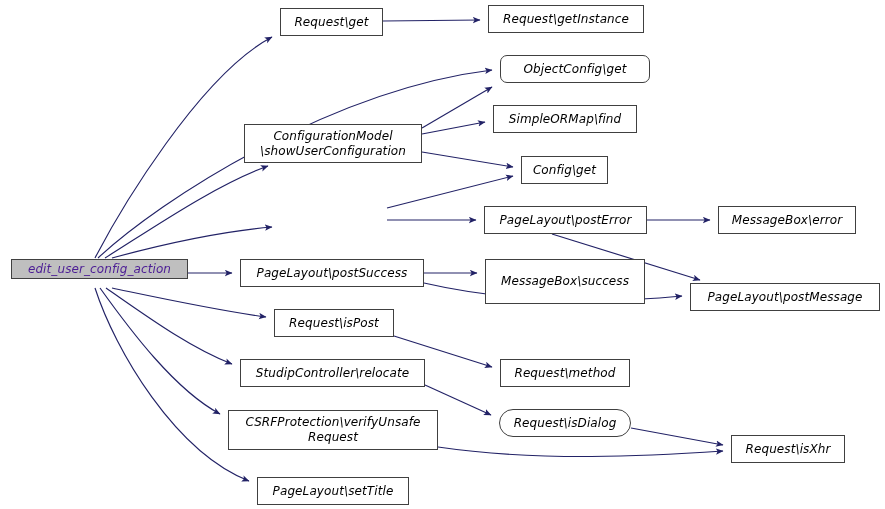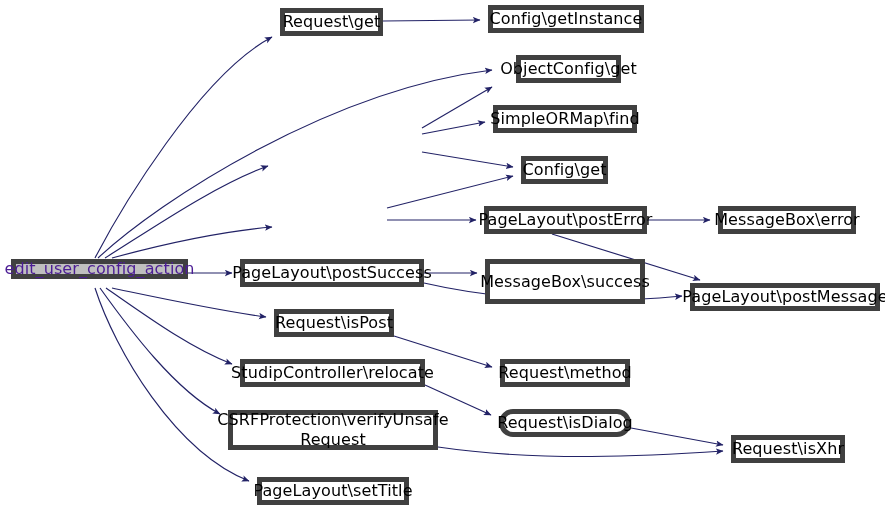--- a/index.html
+++ b/index.html
@@ -22,33 +22,34 @@
     position: absolute;
     left: 0;
     top: 0;
     width: 885px;
     height: 509px;
     pointer-events: none;
   }
   .gnode {
     position: absolute;
     box-sizing: border-box;
-    border: 5px solid #f9a8d4;
+    border: 1px solid #f9a8d4;
     background: #ffffff;
     color: #000000;
     display: flex;
     align-items: center;
     justify-content: center;
     text-align: center;
-    font-size: 16px;
+    font-size: 12px;
     line-height: 1.25;
     letter-spacing: 0.1px;
     white-space: pre-line;
     padding: 0 3px;
     z-index: 3;
+    font-style: italic;
   }
   .gnode.root {
     background: #bfbfbf;
   }
 </style>
 </head>
 <body>
 
 <div id="graph-root" style="width: 885px; height: 509px; background: rgb(255, 255, 255);">
   <svg id="edge-layer" width="885" height="509" viewBox="0 0 885 509" xmlns="http://www.w3.org/2000/svg">
@@ -76,22 +77,24 @@
       <path d="M 552,234 L 700,280" fill="none" stroke="#222266" stroke-width="1.15" marker-end="url(#arrowhead)"></path>
       <path d="M 424,273 L 477,273" fill="none" stroke="#222266" stroke-width="1.15" marker-end="url(#arrowhead)"></path>
       <path d="M 424,283 C 520,305 620,302 682,296" fill="none" stroke="#222266" stroke-width="1.15" marker-end="url(#arrowhead)"></path>
       <path d="M 394,336 L 492,367" fill="none" stroke="#222266" stroke-width="1.15" marker-end="url(#arrowhead)"></path>
       <path d="M 425,385 L 491,415" fill="none" stroke="#222266" stroke-width="1.15" marker-end="url(#arrowhead)"></path>
       <path d="M 438,447 C 540,462 650,456 723,451" fill="none" stroke="#222266" stroke-width="1.15" marker-end="url(#arrowhead)"></path>
       <path d="M 631,428 L 723,445" fill="none" stroke="#222266" stroke-width="1.15" marker-end="url(#arrowhead)"></path>
     </svg>
 <div class="gnode root" style="left: 4px; top: 259px; width: 177px; height: 20px; border-color: rgb(64, 64, 64); background: rgb(191, 191, 191); color: #4c1d95; margin-left: 7px;">edit_user_config_action</div>
     <div class="gnode" style="left: 280px; top: 8px; width: 103px; height: 28px; border-color: rgb(64, 64, 64); background: rgb(255, 255, 255); color: rgb(0, 0, 0);">Request\get</div>
-    <div class="gnode" style="left: 488px; top: 5px; width: 156px; height: 28px; border-color: rgb(64, 64, 64); background: rgb(255, 255, 255); color: rgb(0, 0, 0);">Config\getInstance</div>
-    <div class="gnode" style="left: 516px; top: 55px; width: 105px; height: 28px; border-color: rgb(64, 64, 64); background: rgb(255, 255, 255); color: rgb(0, 0, 0);">ObjectConfig\get</div>
+    <div class="gnode" style="left: 488px; top: 5px; width: 156px; height: 28px; border-color: rgb(64, 64, 64); background: rgb(255, 255, 255); color: rgb(0, 0, 0);">Request\getInstance</div>
+    <div class="gnode" style="left: 500px; top: 55px; width: 150px; height: 28px; border-color: rgb(64, 64, 64); background: rgb(255, 255, 255); color: rgb(0, 0, 0); border-radius: 7px;">ObjectConfig\get</div>
+    <div class="gnode" style="left: 244px; top: 124px; width: 178px; height: 39px; border-color: rgb(64, 64, 64); background: rgb(255, 255, 255); color: rgb(0, 0, 0);">ConfigurationModel
+\showUserConfiguration</div>
     <div class="gnode" style="left: 493px; top: 105px; width: 144px; height: 28px; border-color: rgb(64, 64, 64); background: rgb(255, 255, 255); color: rgb(0, 0, 0);">SimpleORMap\find</div>
     <div class="gnode" style="left: 521px; top: 156px; width: 87px; height: 28px; border-color: rgb(64, 64, 64); background: rgb(255, 255, 255); color: rgb(0, 0, 0);">Config\get</div>
     <div class="gnode" style="left: 484px; top: 206px; width: 163px; height: 28px; border-color: rgb(64, 64, 64); background: rgb(255, 255, 255); color: rgb(0, 0, 0);">PageLayout\postError</div>
     <div class="gnode" style="left: 718px; top: 206px; width: 138px; height: 28px; border-color: rgb(64, 64, 64); background: rgb(255, 255, 255); color: rgb(0, 0, 0);">MessageBox\error</div>
     <div class="gnode" style="left: 240px; top: 259px; width: 184px; height: 28px; border-color: rgb(64, 64, 64); background: rgb(255, 255, 255); color: rgb(0, 0, 0);">PageLayout\postSuccess</div>
     <div class="gnode" style="left: 485px; top: 259px; width: 160px; height: 45px; border-color: rgb(64, 64, 64); background: rgb(255, 255, 255); color: rgb(0, 0, 0);">MessageBox\success</div>
     <div class="gnode" style="left: 690px; top: 283px; width: 190px; height: 28px; border-color: rgb(64, 64, 64); background: rgb(255, 255, 255); color: rgb(0, 0, 0);">PageLayout\postMessage</div>
     <div class="gnode" style="left: 274px; top: 309px; width: 120px; height: 28px; border-color: rgb(64, 64, 64); background: rgb(255, 255, 255); color: rgb(0, 0, 0);">Request\isPost</div>
     <div class="gnode" style="left: 240px; top: 359px; width: 185px; height: 28px; border-color: rgb(64, 64, 64); background: rgb(255, 255, 255); color: rgb(0, 0, 0);">StudipController\relocate</div>
     <div class="gnode" style="left: 500px; top: 359px; width: 130px; height: 28px; border-color: rgb(64, 64, 64); background: rgb(255, 255, 255); color: rgb(0, 0, 0);">Request\method</div>

